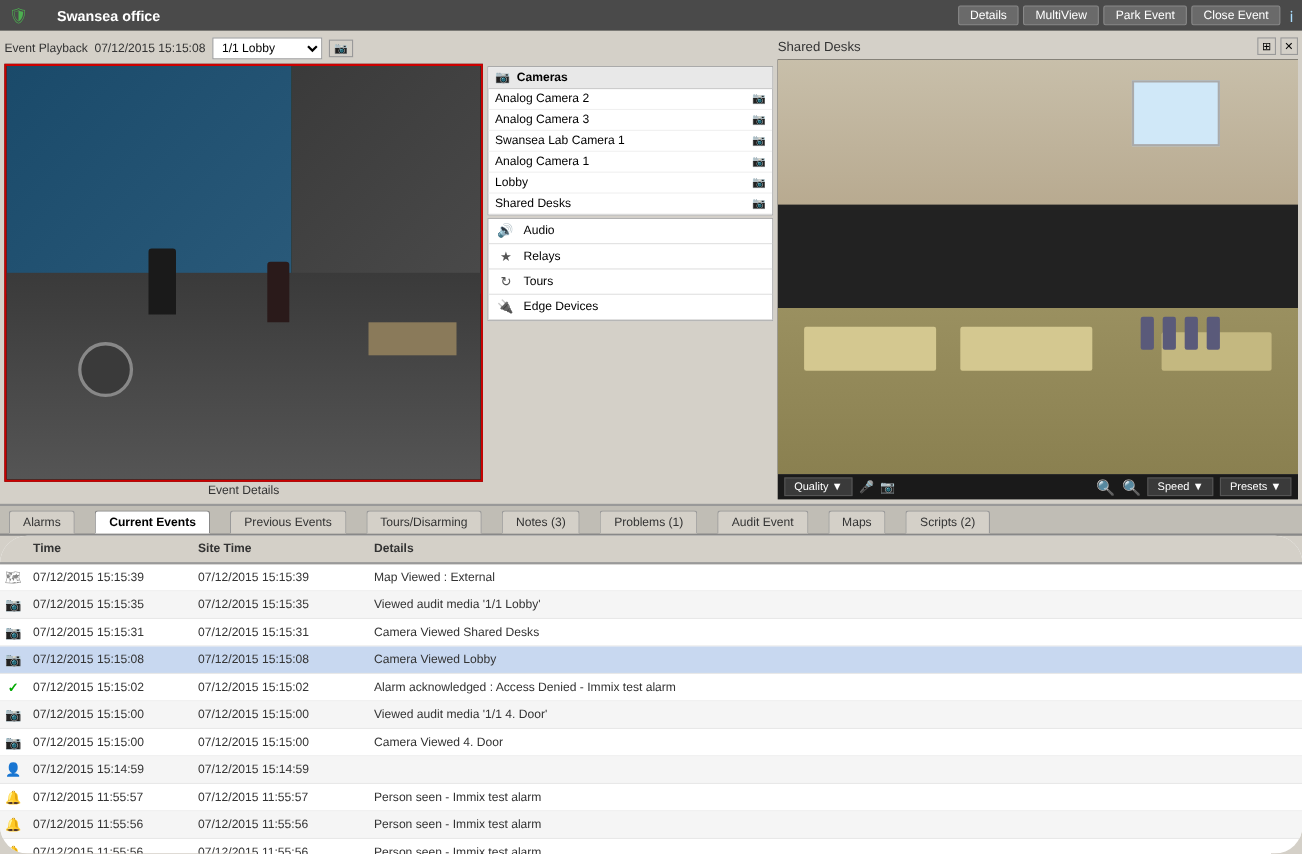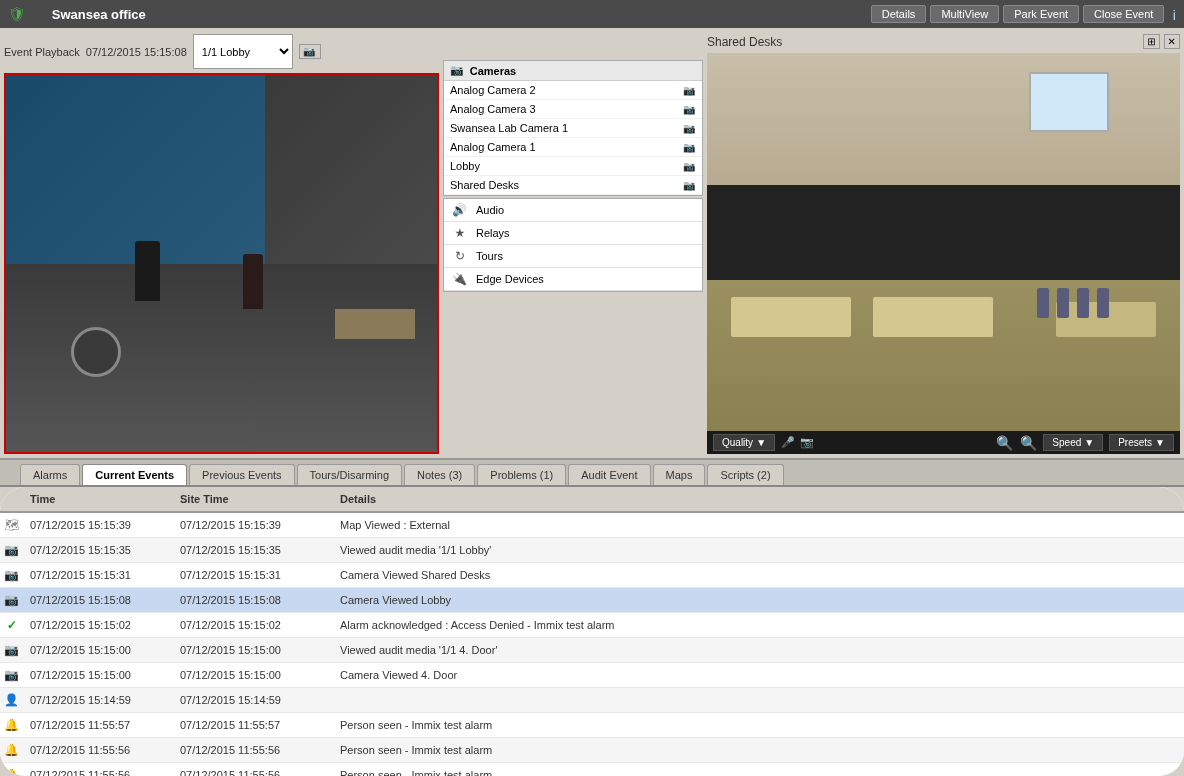--- a/index.html
+++ b/index.html
@@ -56,21 +56,21 @@
       gap: 6px;
       padding: 2px 0 4px 0;
       font-size: 11px;
       color: #333;
     }
     .camera-select {
       background: white;
       border: 1px solid #999;
       padding: 1px 4px;
       font-size: 11px;
-      height: 35px;
+      height: 20px;
       min-width: 100px;
     }
     .snapshot-btn {
       background: #d4d0c8;
       border: 1px solid #999;
       padding: 1px 4px;
       cursor: pointer;
       font-size: 10px;
     }
     .video-container {
@@ -224,23 +224,23 @@
       display: flex;
       flex-direction: column;
       background: #d4d0c8;
       border-top: 2px solid #999;
       min-height: 300px;
     }
     .tabs-bar {
       display: flex;
       background: #c0bdb5;
       border-bottom: 2px solid #888;
-      padding: 0 20px;
+      padding: 0 8px;
       padding-top: 4px;
-      gap: 2px;
+      gap: 18px;
     }
     .tab {
       padding: 4px 12px;
       font-size: 11px;
       cursor: pointer;
       border: 1px solid #999;
       border-bottom: none;
       background: #d4d0c8;
       color: #333;
       border-radius: 3px 3px 0 0;
@@ -338,20 +338,21 @@
           <div class="desk-obj"></div>
         </div>
         <div class="video-controls">
           
           
           
           
           
         </div>
       </div>
+      <div class="event-details-label">Event Details</div>
     </div>
 
     <div id="middle-panel">
       <div class="panel-box">
         <div class="panel-header">
           <span>📷</span>
           <span>Cameras</span>
         </div>
         <div class="camera-list-container">
           <div class="camera-list" id="camera-list-el">

